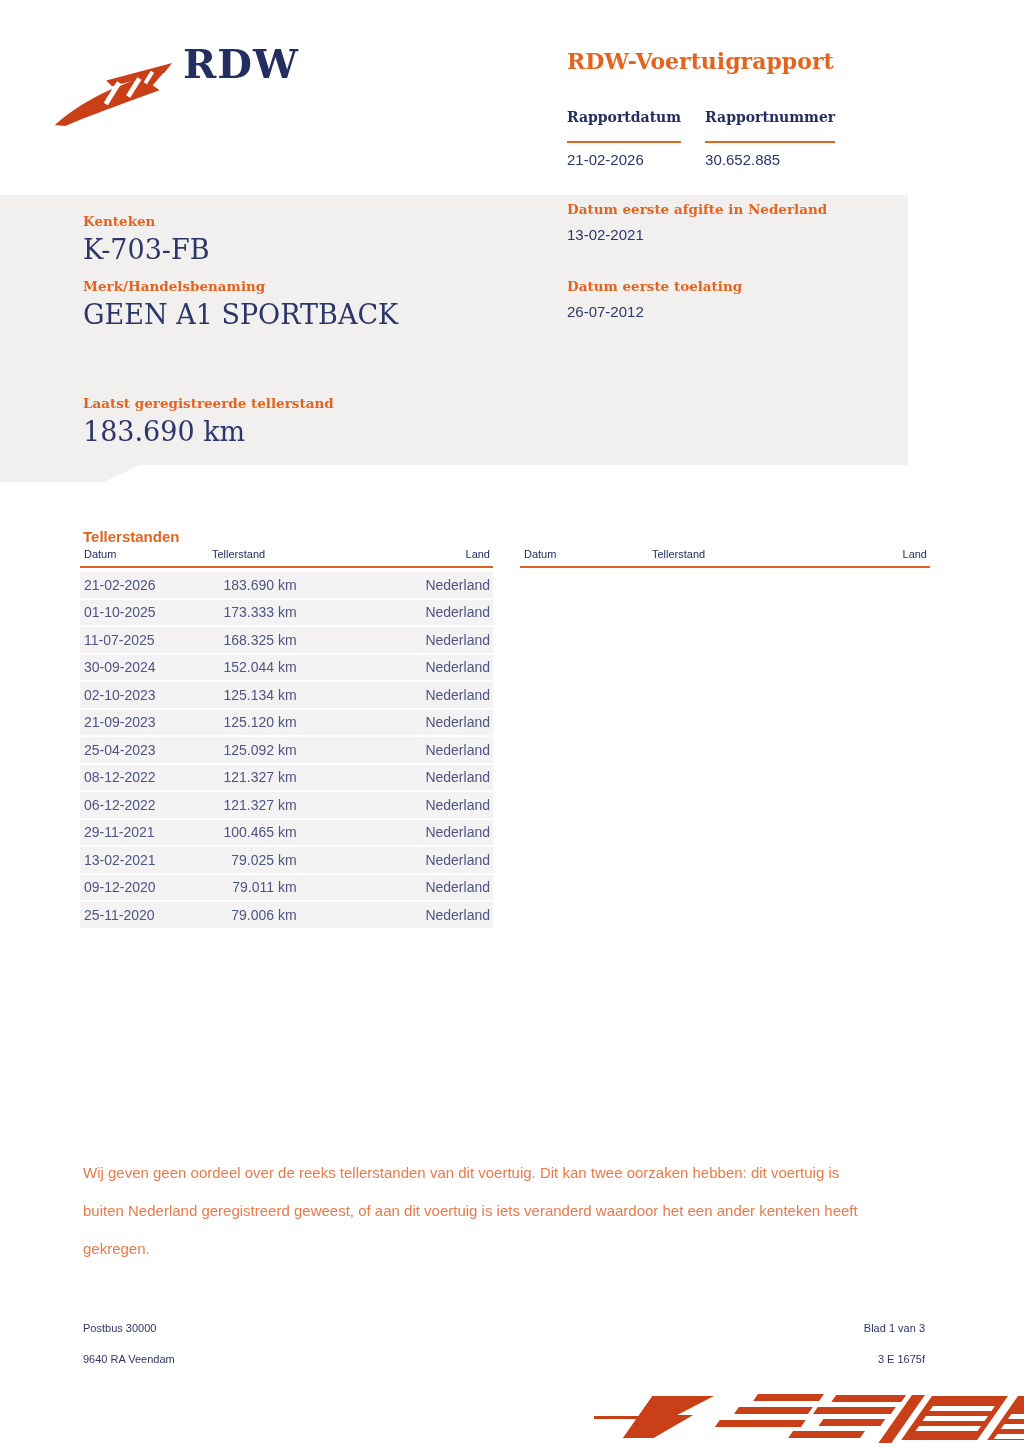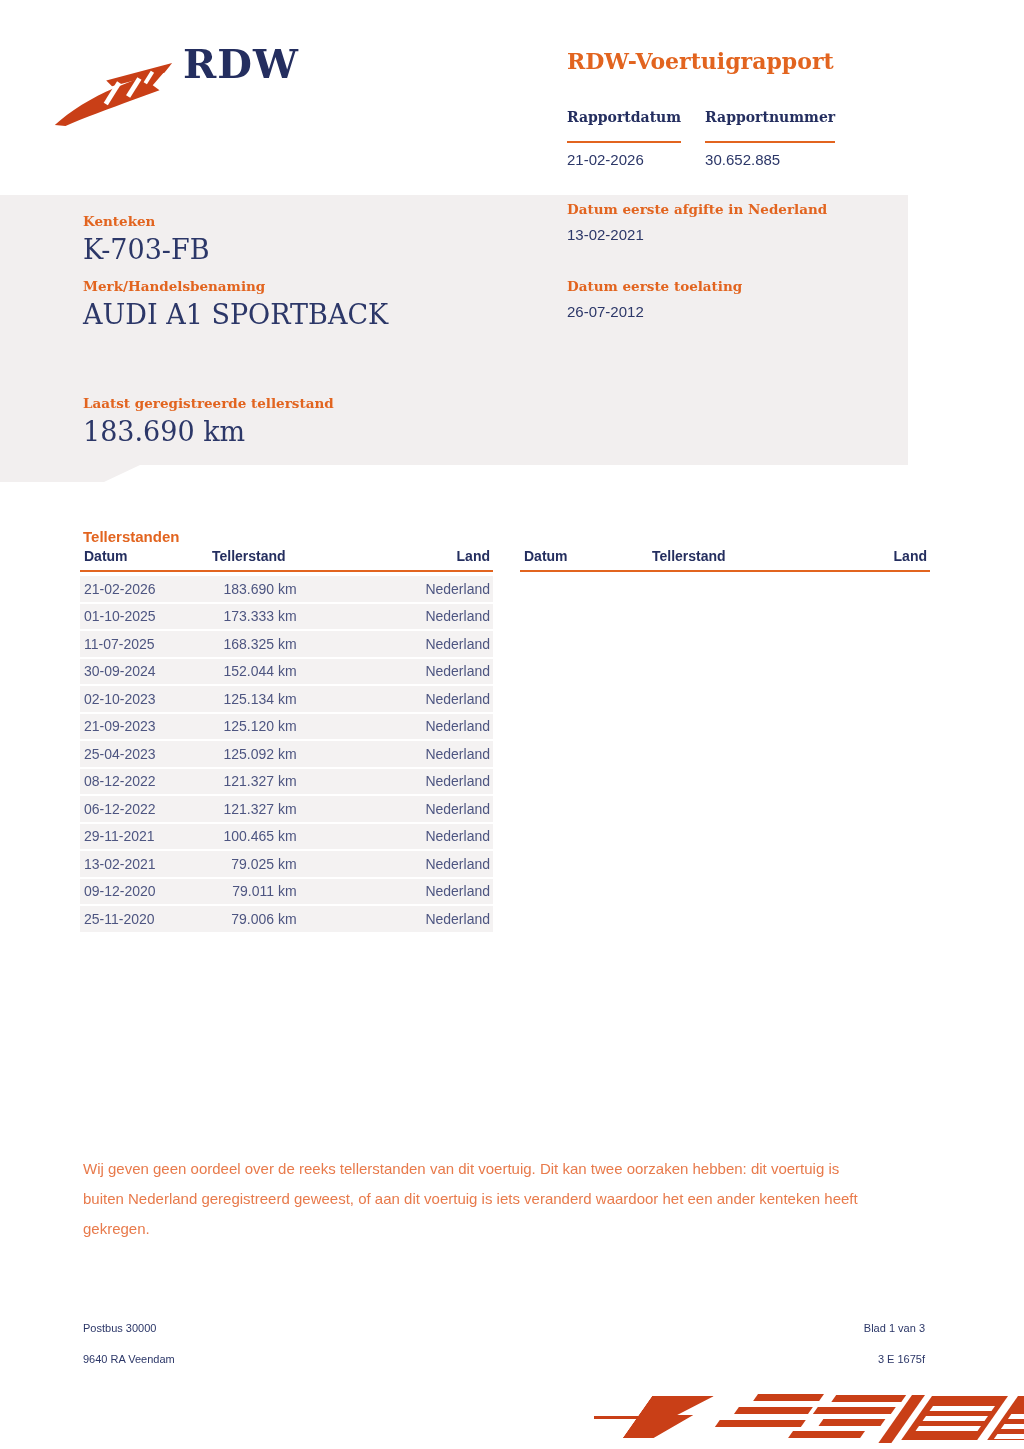--- a/index.html
+++ b/index.html
@@ -60,21 +60,21 @@
   
   .tables-title {
     position:absolute; left:83px; top:528px;
     font-size:15px; font-weight:bold; color:var(--accent-orange,#e2641f);
   }
   .mtable { position:absolute; top:548px; width:413px; }
   .mtable.left { left:80px; }
   .mtable.right { left:520px; width:410px; }
   .thead {
     display:grid; grid-template-columns:128px 150px 1fr;
-    font-size:14px; font-weight:bold; color:var(--navy,#242e5f);
+    font-size:11px; font-weight:normal; color:var(--navy,#242e5f);
     padding:0 3px 6px 4px;
     border-bottom:2px solid var(--accent-orange,#e2641f);
   }
   .thead .h-land { text-align:right; }
   .tbody { margin-top:4px; }
   .trow {
     display:grid; grid-template-columns:128px 150px 1fr;
     align-items:center;
     height:25.5px; margin-bottom:2px;
     background:var(--row-bg,#f4f2f2);
@@ -84,21 +84,21 @@
   .trow .num { display:inline-block; width:62px; text-align:right; }
   .trow .c-land { text-align:right; }
   
   .footnote { position:absolute; left:83px; top:1142px; width:800px; }
   .footnote-head { font-size:17.5px; font-weight:bold; letter-spacing:0.3px; color:var(--navy,#242e5f); }
   .footnote-head .mark {
     color:var(--accent-orange,#e2641f); font-size:13px;
     vertical-align:6px; margin-right:3px;
   }
   .footnote-text {
-    margin-top:12px; font-size:15px; line-height:30px;
+    margin-top:12px; font-size:15px; line-height:38px;
     color:var(--body-orange,#e87a4b);
   }
   
   .footer-col { position:absolute; font-size:11px; color:var(--value-navy,#2c3768); }
   .footer-col div { margin-bottom:19px; }
   .fc1 { left:83px; top:1322px; }
   .fc2 { left:312px; top:1322px; }
   .fc3 { right:99px; top:1322px; text-align:right; }
   .fc2 .site { color:var(--value-navy,#2c3768); text-decoration:none; }
   
@@ -142,21 +142,21 @@
     </div>
   </div>
 
   <section class="panel">
     <div class="fld" style="left:83px; top:18px;">
       <div class="fld-label">Kenteken</div>
       <div class="fld-value-lg">K-703-FB</div>
     </div>
     <div class="fld" style="left:83px; top:83px;">
       <div class="fld-label">Merk/Handelsbenaming</div>
-      <div class="fld-value-lg">AUDI A1 SPORTBACK</div>
+      <div class="fld-value-lg">GEEN A1 SPORTBACK</div>
     </div>
     <div class="fld" style="left:83px; top:200px;">
       <div class="fld-label">Laatst geregistreerde tellerstand</div>
       <div class="fld-value-lg">183.690 km</div>
     </div>
     <div class="fld" style="left:567px; top:6px;">
       <div class="fld-label">Datum eerste afgifte in Nederland</div>
       <div class="fld-value-sm">13-02-2021</div>
     </div>
     <div class="fld" style="left:567px; top:83px;">

